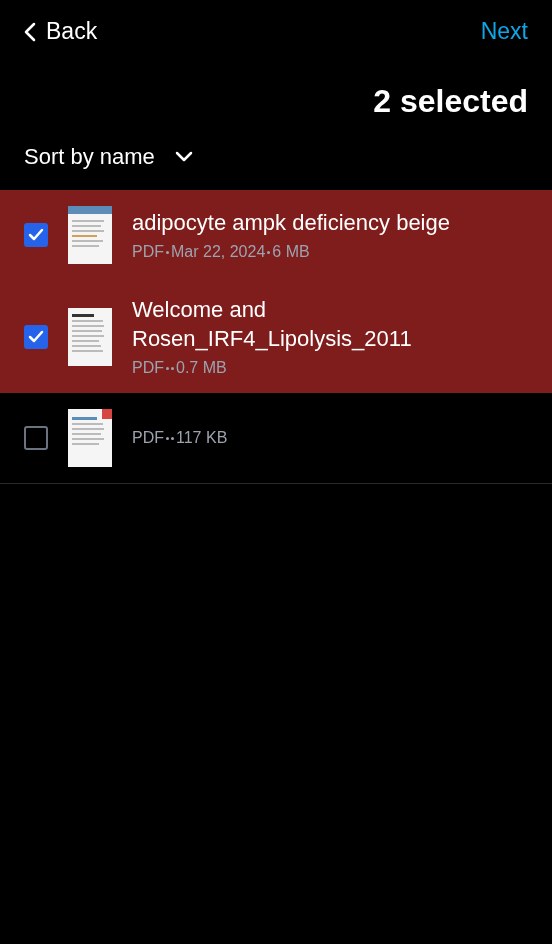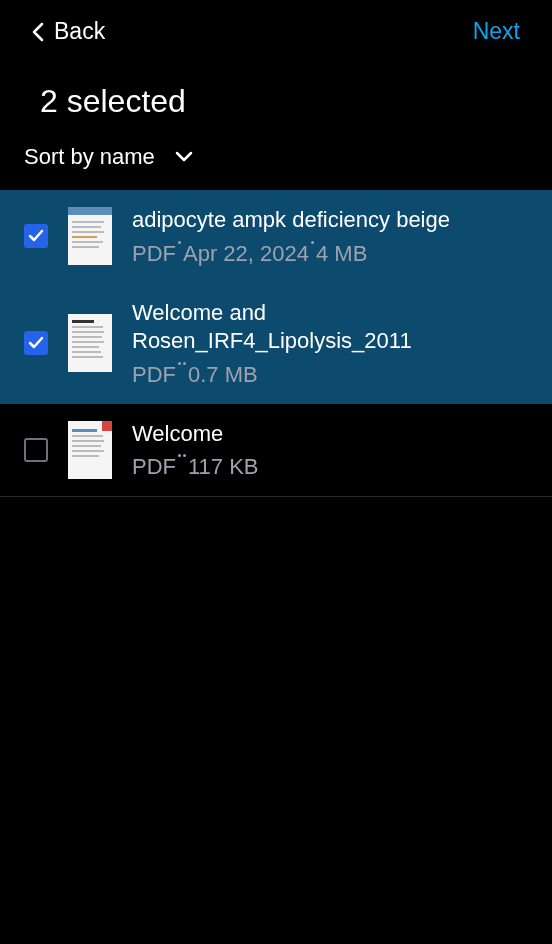--- a/index.html
+++ b/index.html
@@ -9,41 +9,42 @@
       background: #000;
       font-family: -apple-system, BlinkMacSystemFont, 'Segoe UI', sans-serif;
       color: #fff;
       overflow: hidden;
       border-radius: 20px;
     }
     .header {
       display: flex;
       justify-content: space-between;
       align-items: center;
-      padding: 18px 32px;
+      padding: 18px 24px;
     }
     .back-btn {
       display: flex;
       align-items: center;
       gap: 10px;
       color: #fff;
       font-size: 23px;
       font-weight: 400;
       cursor: pointer;
     }
     .next-btn {
       color: #0ea5e9;
       font-size: 23px;
       font-weight: 400;
       cursor: pointer;
     }
     .title {
-      padding: 20px 40px 16px;
+      padding: 20px 24px 16px;
       font-size: 32px;
-      font-weight: 400;
+      font-weight: 700;
+      text-align: right;
     }
     .sort-row {
       display: flex;
       align-items: center;
       gap: 20px;
       padding: 8px 24px 20px;
       font-size: 22px;
       font-weight: 400;
       cursor: pointer;
     }
@@ -52,21 +53,21 @@
       flex-direction: column;
     }
     .file-item {
       display: flex;
       align-items: center;
       padding: 16px 24px;
       gap: 20px;
       cursor: pointer;
     }
     .file-item.selected {
-      background: #0c4a6e;
+      background: #7f1d1d;
     }
     .file-item.bordered {
       border-bottom: 1px solid #2a2a2a;
     }
     .checkbox {
       width: 24px;
       height: 24px;
       flex-shrink: 0;
       display: flex;
       align-items: center;
@@ -115,24 +116,24 @@
       flex-direction: column;
       gap: 6px;
     }
     .file-name {
       font-size: 22px;
       font-weight: 400;
       color: #fff;
       line-height: 1.3;
     }
     .file-meta {
-      font-size: 22px;
+      font-size: 16px;
       color: #9ca3af;
       display: flex;
-      align-items: flex-start;
+      align-items: center;
       gap: 2px;
     }
     .dot {
       width: 3px; height: 3px;
       background: #9ca3af;
       border-radius: 50%;
     }
     svg { display: block; }
   </style>
 </head>
@@ -178,23 +179,23 @@
         <div class="thumb-line" style="width:70%;background:#d4a055"></div>
         <div class="thumb-line" style="width:85%"></div>
         <div class="thumb-line" style="width:75%"></div>
       </div>
     </div>
     <div class="file-info">
       <div class="file-name">adipocyte ampk deficiency beige</div>
       <div class="file-meta">
         <span>PDF</span>
         <span class="dot"></span>
-        <span>Apr 22, 2024</span>
-        <span class="dot"></span>
-        <span>4 MB</span>
+        <span>Mar 22, 2024</span>
+        <span class="dot"></span>
+        <span>6 MB</span>
       </div>
     </div>
   </div>
 
   <div class="file-item selected">
     <div class="checkbox checked">
       <svg width="16" height="14" viewBox="0 0 16 14" fill="none">
         <path d="M2 7L6 11L14 2" stroke="#fff" stroke-width="2.5" stroke-linecap="round" stroke-linejoin="round"></path>
       </svg>
     </div>
@@ -228,21 +229,20 @@
       <div class="thumb-lines" style="top:8px">
         <div class="thumb-line" style="width:70%;background:#5b8db8;height:3px"></div>
         <div class="thumb-line" style="width:85%"></div>
         <div class="thumb-line" style="width:90%"></div>
         <div class="thumb-line" style="width:80%"></div>
         <div class="thumb-line" style="width:88%"></div>
         <div class="thumb-line" style="width:75%"></div>
       </div>
     </div>
     <div class="file-info">
-      <div class="file-name">Welcome</div>
       <div class="file-meta">
         <span>PDF</span>
         <span class="dot"></span>
         <span class="dot"></span>
         <span>117 KB</span>
       </div>
     </div>
   </div>
 
 </div>

